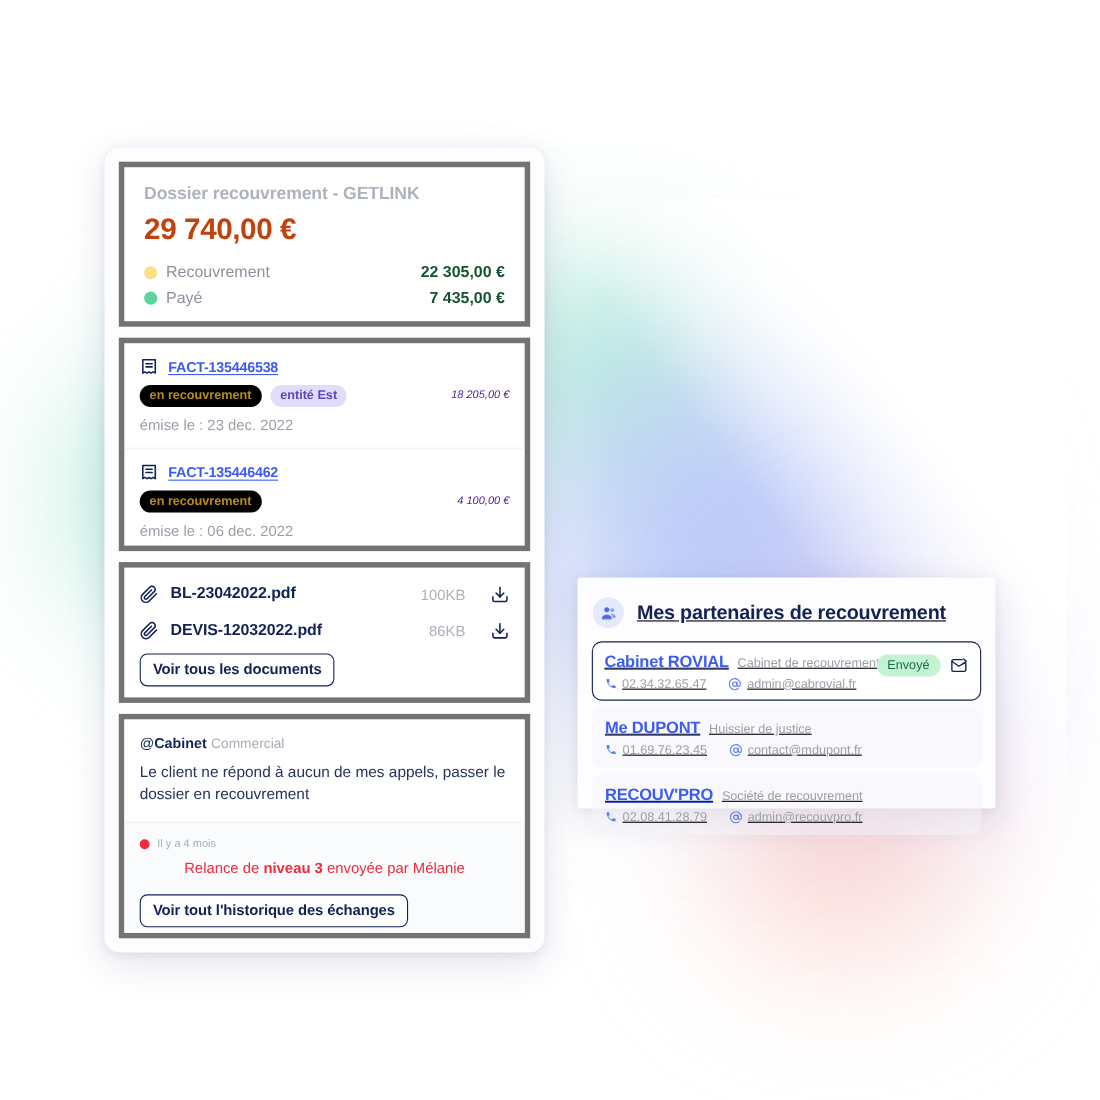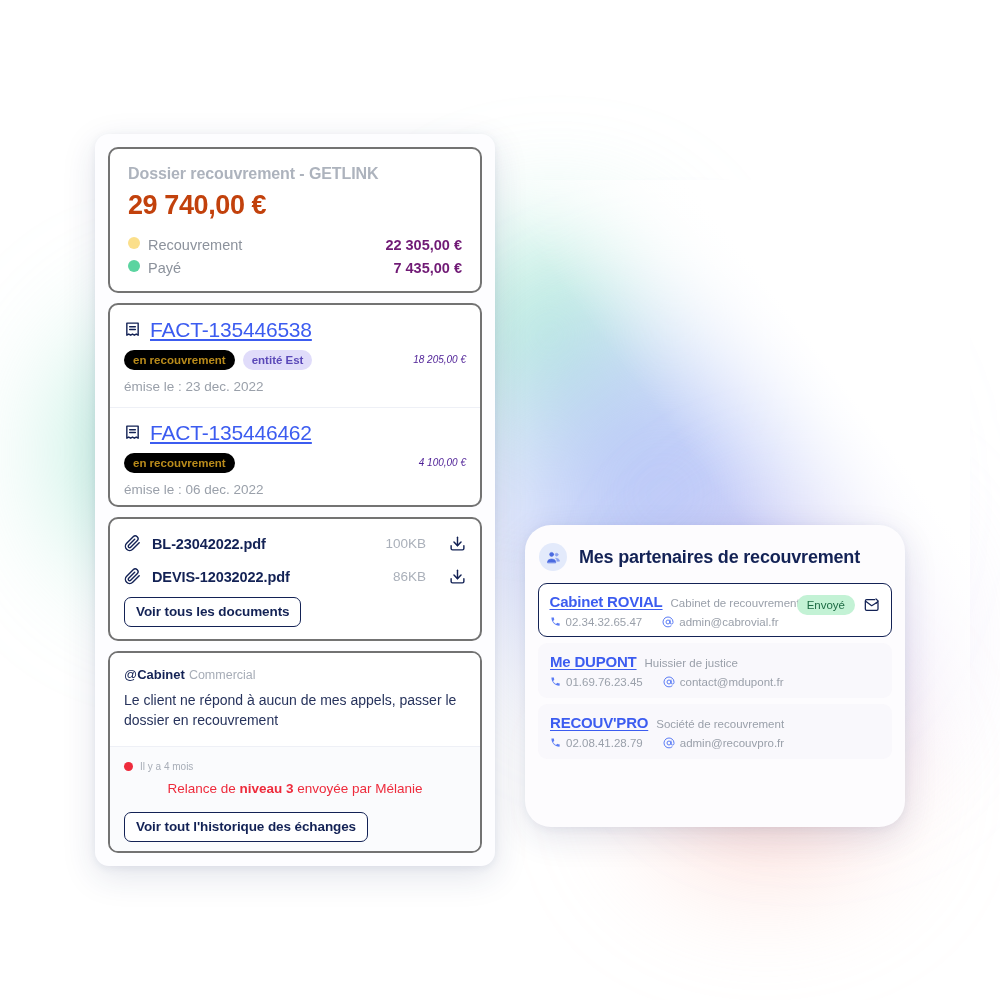--- a/index.html
+++ b/index.html
@@ -98,22 +98,22 @@
     box-shadow: 0 10px 34px rgba(30,45,100,0.13), 0 2px 8px rgba(30,45,100,0.07);
     padding: 13px;
     display: flex;
     flex-direction: column;
     gap: 0;
   }
   #dossier-card .panel-header { padding: 11px 0 16px 1px; }
 
   .sub-card {
     background: #ffffff;
-    border: 2px solid #737373;
-    border-radius: 10px;
+    border: 5px solid #737373;
+    border-radius: 0;
     overflow: hidden;
   }
 
   
   .summary {
     padding: 16px 18px 17px 18px;
     margin-bottom: 10px;
   }
   .summary-label {
     font-size: 16px;
@@ -124,59 +124,60 @@
   .summary-total {
     font-size: 27px;
     font-weight: bold;
     color: #c2410c;
     margin-top: 7px;
     letter-spacing: -0.4px;
   }
   .summary-rows { margin-top: 16px; }
   .summary-row {
     display: flex;
+    align-items: center;
     margin-bottom: 7px;
   }
   .summary-row:last-child { margin-bottom: 0; }
   .dot {
     width: 12px; height: 12px;
     border-radius: 50%;
     flex: 0 0 auto;
     margin-right: 8px;
   }
   .dot-yellow { background: #fbdf8b; }
   .dot-green  { background: #5bd4a0; }
   .summary-row-label {
     font-size: 14.5px;
     color: #8c929c;
     flex: 1 1 auto;
   }
   .summary-row-value {
     font-size: 14.5px;
     font-weight: bold;
-    color: #701a75;
+    color: #14532d;
     white-space: nowrap;
   }
 
   
   .invoices { margin-bottom: 10px; }
   .invoice-row {
     padding: 13px 14px 13px 14px;
     border-bottom: 1px solid #eef0f6;
     position: relative;
   }
   .invoice-row:last-child { border-bottom: none; }
   .invoice-head {
     display: flex;
     align-items: center;
     gap: 9px;
   }
   .invoice-link {
-    font-size: 21px;
-    font-weight: normal;
+    font-size: 13px;
+    font-weight: bold;
     color: #3c5cf0;
     text-decoration: underline;
     text-underline-offset: 2px;
     cursor: pointer;
     letter-spacing: -0.2px;
   }
   .invoice-meta {
     display: flex;
     align-items: center;
     margin-top: 8px;
@@ -290,25 +291,26 @@
   }
   .event-text b { font-weight: bold; }
   .history-footer {
     background: #fafbfd;
     padding: 2px 14px 13px 14px;
   }
 
   
   #partners-card {
     left: 525px; top: 525px;
-    width: 380px; height: 302px;
+    width: 380px; height: 210px;
     background: #fdfcfe;
-    border-radius: 26px;
+    border-radius: 3px;
     box-shadow: 0 10px 34px rgba(30,45,100,0.12), 0 2px 8px rgba(30,45,100,0.06);
     padding: 13px;
+    text-decoration: underline;
   }
   #partners-card .panel-header { padding: 5px 0 12px 1px; }
 
   .partner-row {
     border-radius: 9px;
     padding: 10px 12px 10px 12px;
     margin-bottom: 6px;
     background: rgba(246,244,250,0.55);
     position: relative;
   }

